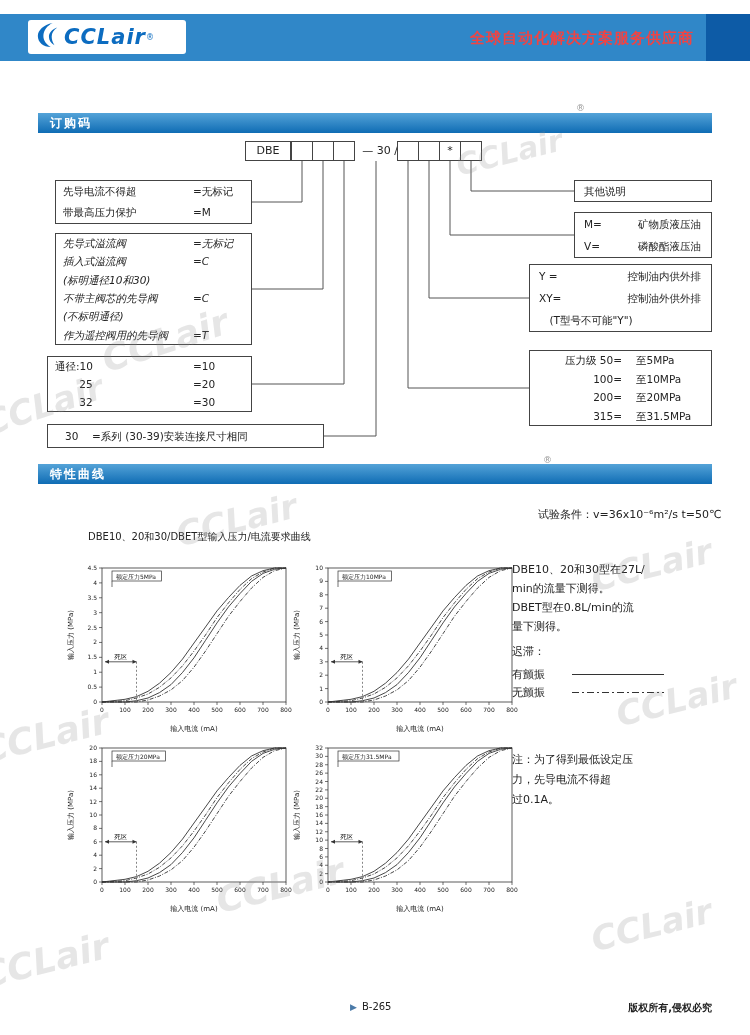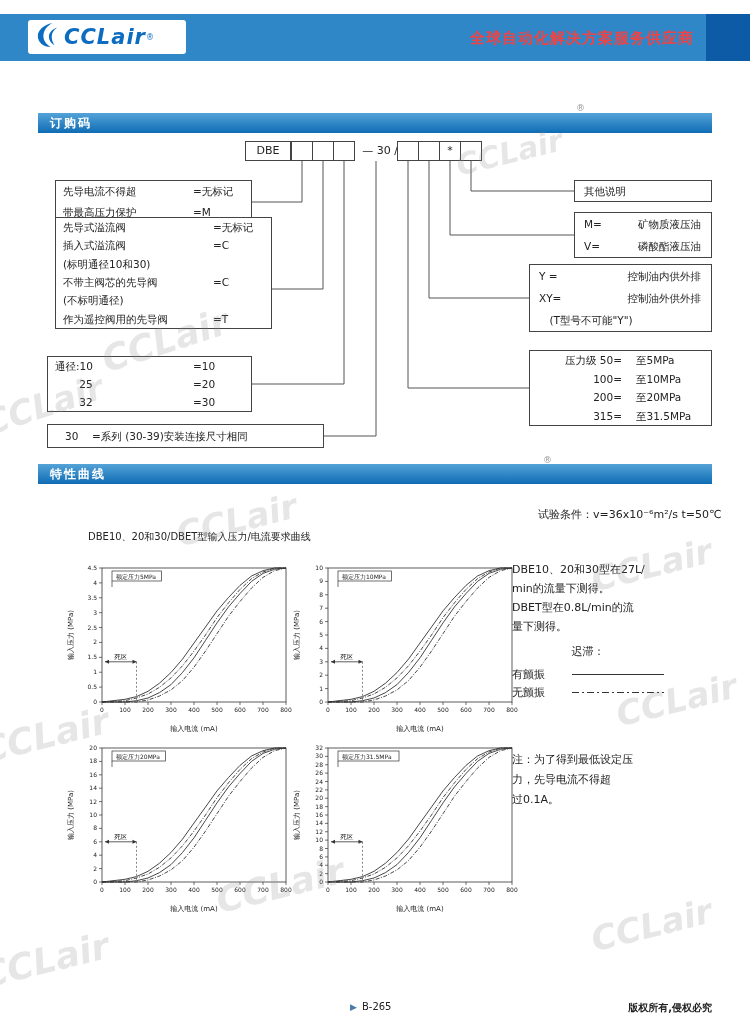--- a/index.html
+++ b/index.html
@@ -38,21 +38,21 @@
   .rbox .or{flex:1;text-align:right;padding-right:10px;}
   .r-3 .ol{flex:none;width:92px;text-align:right;padding-left:0;}
   .r-3 .or{flex:1;text-align:left;padding-left:14px;}
 
   
   .test-cond{position:absolute;left:538px;top:507px;font-size:11px;}
   .group-title{position:absolute;left:88px;top:530px;font-size:10px;}
   .chart{position:absolute;width:232px;height:180px;}
   .side-note{position:absolute;left:512px;top:560px;width:205px;font-size:11px;line-height:19px;}
   .legend{position:absolute;left:512px;top:644px;font-size:11px;}
-  .legend-title{margin-bottom:6px;text-align:center;}
+  .legend-title{margin-bottom:6px;}
   .legend-row{display:flex;align-items:center;height:18px;justify-content:flex-end;}
   .legend-row .lg-label{width:46px;}
   .line-solid{display:inline-block;width:92px;height:1px;background:#333;margin-left:14px;}
   .line-dashdot{display:inline-block;width:92px;height:1px;margin-left:14px;
     background:repeating-linear-gradient(90deg,#333 0 7px,transparent 7px 10px,#333 10px 12px,transparent 12px 15px);}
   .note{position:absolute;left:512px;top:750px;width:195px;font-size:11px;line-height:20px;}
 
   
   .page-num{position:absolute;left:350px;top:1001px;display:flex;align-items:center;gap:5px;font-size:10px;}
   .page-marker{color:#4a7aa8;font-size:9px;}
@@ -106,21 +106,21 @@
   <div class="cmid" style="left:356px;width:42px;">— 30 /</div>
   <div class="cbox" style="left:397px;width:22px;"></div>
   <div class="cbox" style="left:418px;width:22px;"></div>
   <div class="cbox" style="left:439px;width:22px;">*</div>
   <div class="cbox" style="left:460px;width:22px;"></div>
 
   <div class="obox lbox b-0" style="left:55px;top:180px;width:197px;height:44px;">
       <div class="orow"><span class="ol">先导电流不得超</span><span class="or">=无标记</span></div>
       <div class="orow"><span class="ol">带最高压力保护</span><span class="or">=M</span></div>
     </div>
-  <div class="obox lbox b-1" style="left:55px;top:217px;width:217px;height:112px;">
+  <div class="obox lbox b-1" style="left:55px;top:233px;width:197px;height:112px;font-style:italic;">
       <div class="orow"><span class="ol">先导式溢流阀</span><span class="or">=无标记</span></div>
       <div class="orow"><span class="ol">插入式溢流阀</span><span class="or">=C</span></div>
       <div class="orow"><span class="ol">(标明通径10和30)</span><span class="or"></span></div>
       <div class="orow"><span class="ol">不带主阀芯的先导阀</span><span class="or">=C</span></div>
       <div class="orow"><span class="ol">(不标明通径)</span><span class="or"></span></div>
       <div class="orow"><span class="ol">作为遥控阀用的先导阀</span><span class="or">=T</span></div>
     </div>
   <div class="obox lbox b-2" style="left:47px;top:356px;width:205px;height:56px;">
       <div class="orow"><span class="ol">通径:10</span><span class="or">=10</span></div>
       <div class="orow"><span class="ol">　　 25</span><span class="or">=20</span></div>

